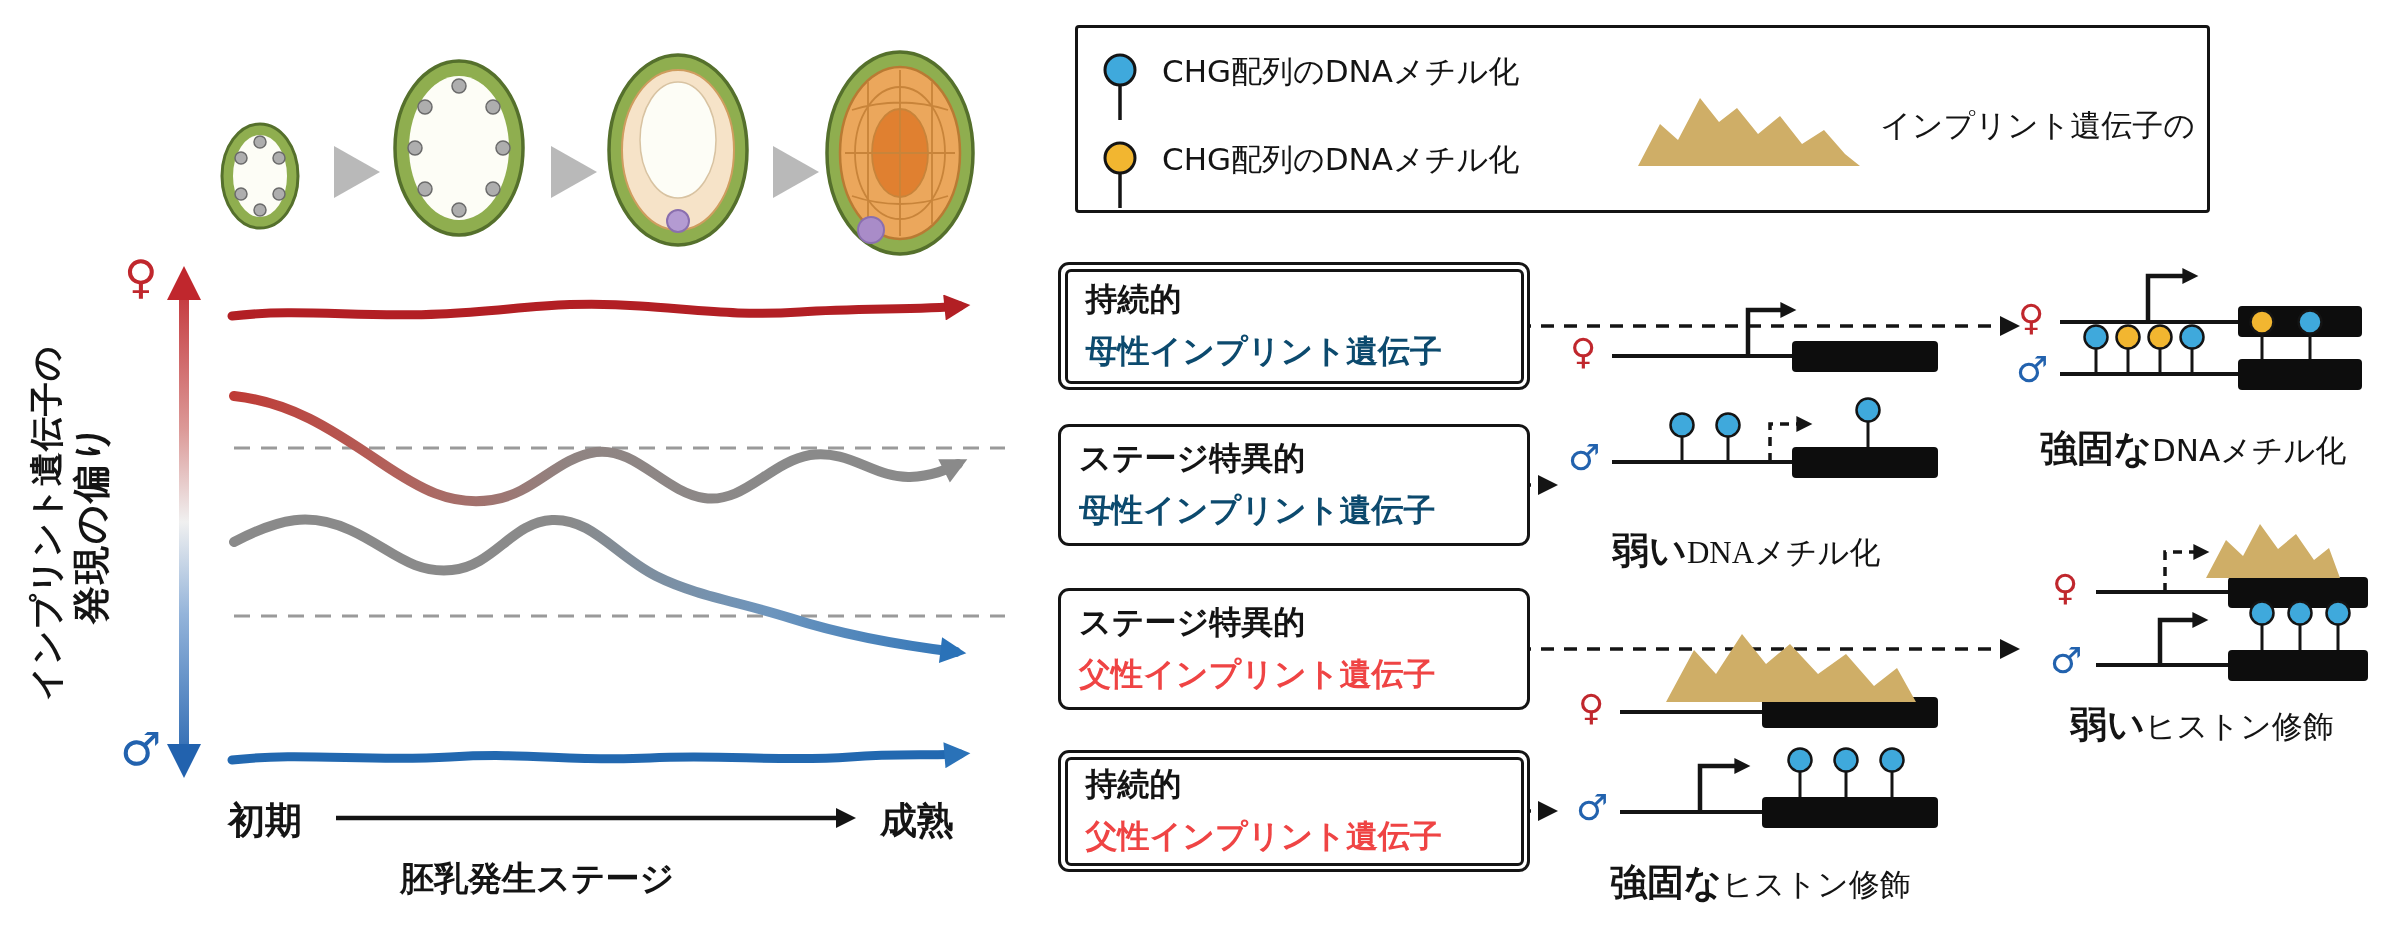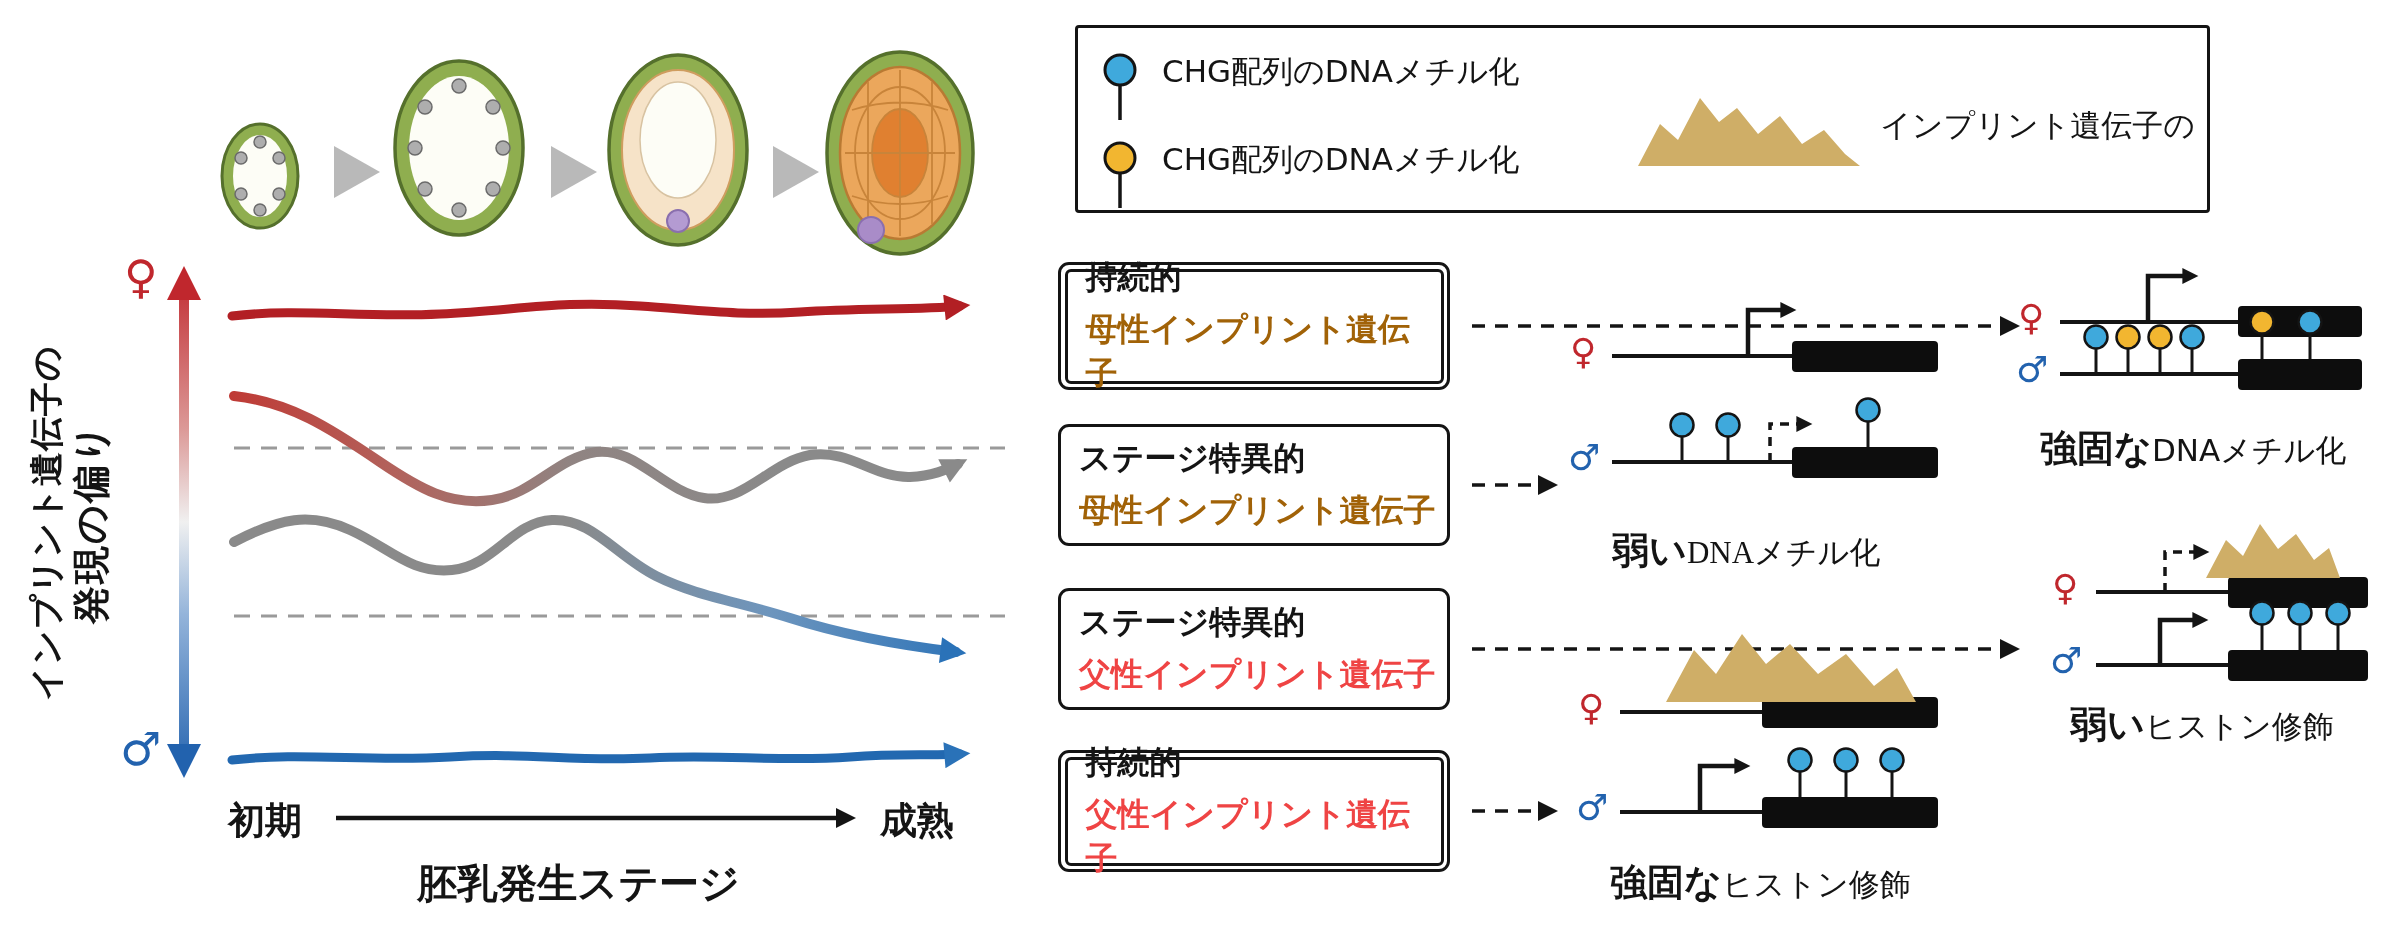--- a/index.html
+++ b/index.html
@@ -19,40 +19,40 @@
   .yl1 { font-size:34px; font-weight:600; letter-spacing:1px; }
   .yl2 { font-size:38px; font-weight:800; letter-spacing:2px; }
 
   .sym { font-weight:bold; line-height:1; z-index:3; }
   .sym.f { color:#c0272d; }
   .sym.m { color:#2262ae; }
   .sym.axis { font-size:46px; }
   .sym.dg { font-size:36px; }
 
   .x-end-label { font-size:37px; font-weight:600; }
-  .x-title { font-size:40px; font-weight:800; text-align:right; width:340px; }
+  .x-title { font-size:34px; font-weight:800; text-align:left; width:340px; }
 
   
   .legend-box {
     position:absolute; left:1075px; top:25px; width:1135px; height:188px;
     border:3.5px solid #141414; border-radius:4px; background:transparent; z-index:0;
   }
   .legend-label { font-size:31px; line-height:38px; }
 
   
   .cat-box {
-    position:absolute; width:392px; background:#ffffff; z-index:2;
+    position:absolute; width:472px; background:#ffffff; z-index:2;
     border:3px solid #141414; border-radius:11px;
   }
   .cat-box.double { padding:3.5px; }
   .cat-inner { width:100%; height:100%; display:flex; flex-direction:column; justify-content:center; gap:8px; padding-left:18px; }
   .cat-box.double > .cat-inner { border:3px solid #141414; border-radius:6px; }
   .cat-l1 { font-size:32px; font-weight:800; color:#141414; }
   .cat-l2 { font-size:32px; font-weight:800; }
-  .cat-l2.maternal { color:#a16207; }
+  .cat-l2.maternal { color:#0c4a6e; }
   .cat-l2.paternal { color:#ef4444; }
 
   
   .gd-label { position:absolute; z-index:2; white-space:nowrap; }
   .gd-bold { font-size:37px; font-weight:800; }
   .gd-rest { font-size:31px; font-weight:500; }
 </style>
 </head>
 <body>
 

